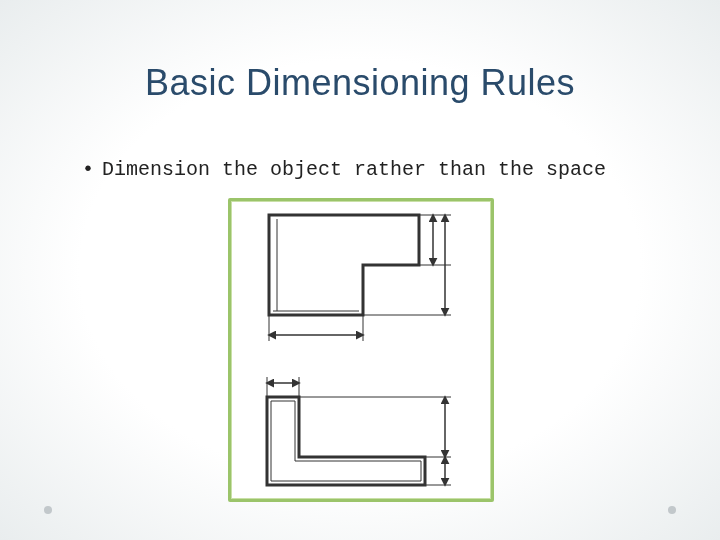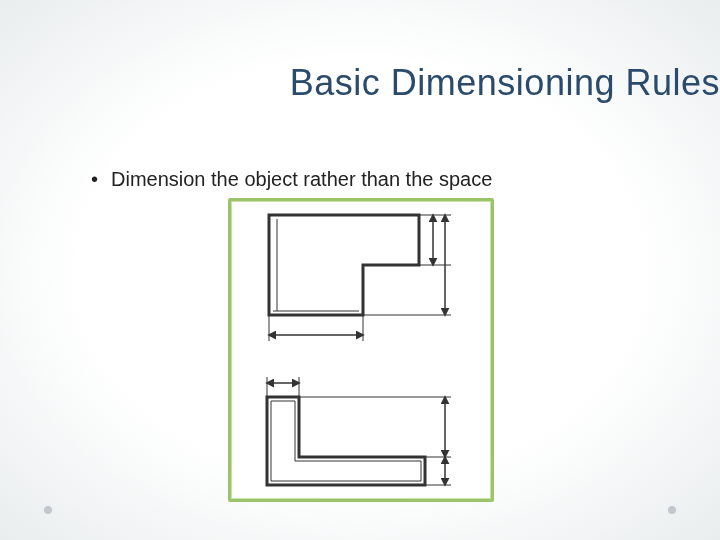--- a/index.html
+++ b/index.html
@@ -14,34 +14,35 @@
   .slide {
     position: relative;
     width: 720px;
     height: 540px;
   }
   .title {
     position: absolute;
     top: 62px;
     left: 0;
     width: 720px;
-    text-align: right;
+    text-align: center;
     font-size: 36px;
     color: #2a4b6b;
     letter-spacing: 0.5px;
   }
   .bullets {
     position: absolute;
     top: 148px;
     left: 74px;
     color: #222;
     font-size: 20px;
     list-style: none;
     padding: 0;
-    margin: 17px;
+    margin: 8px;
+    font-family: Liberation Mono, monospace;
   }
   .bullets li {
     position: relative;
     padding-left: 20px;
     line-height: 1.4;
   }
   .bullets li::before {
     content: "•";
     position: absolute;
     left: 0;

